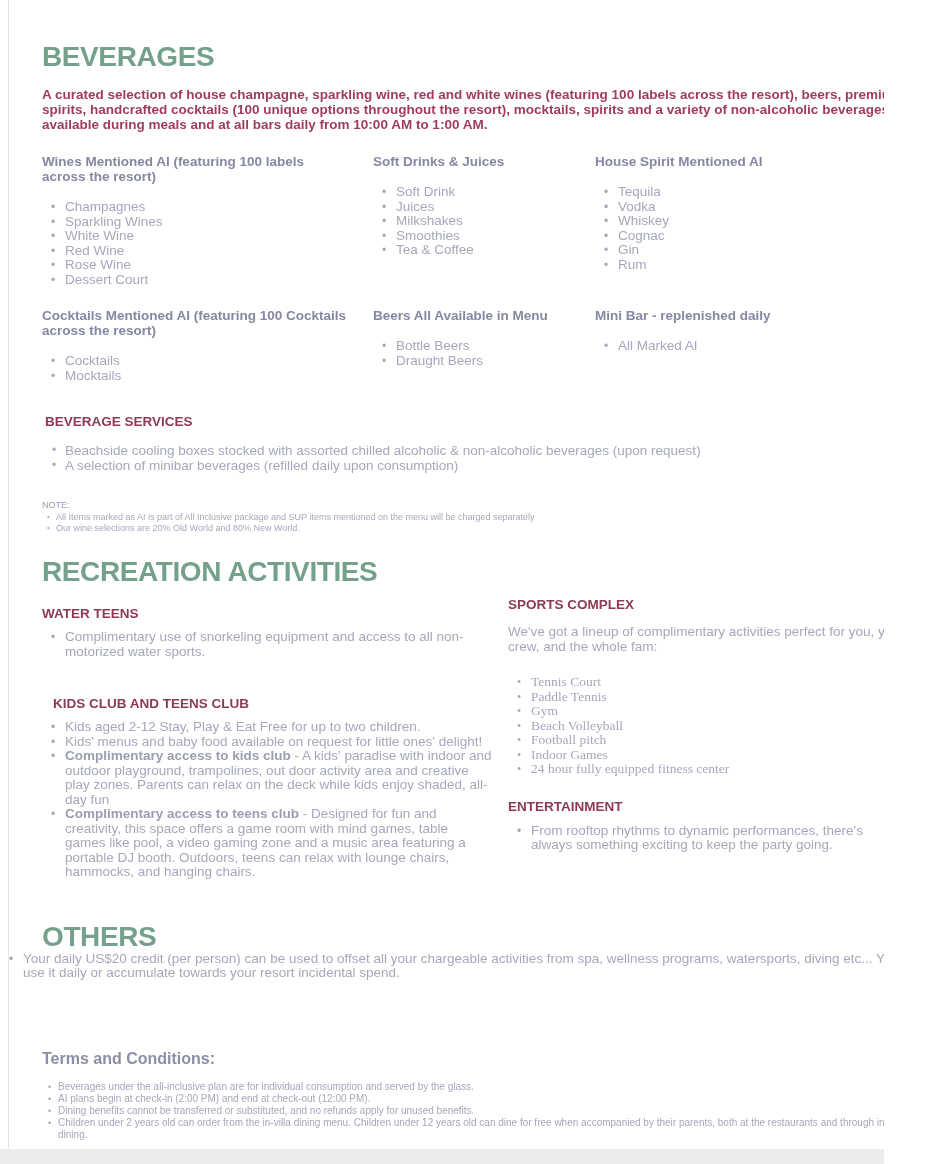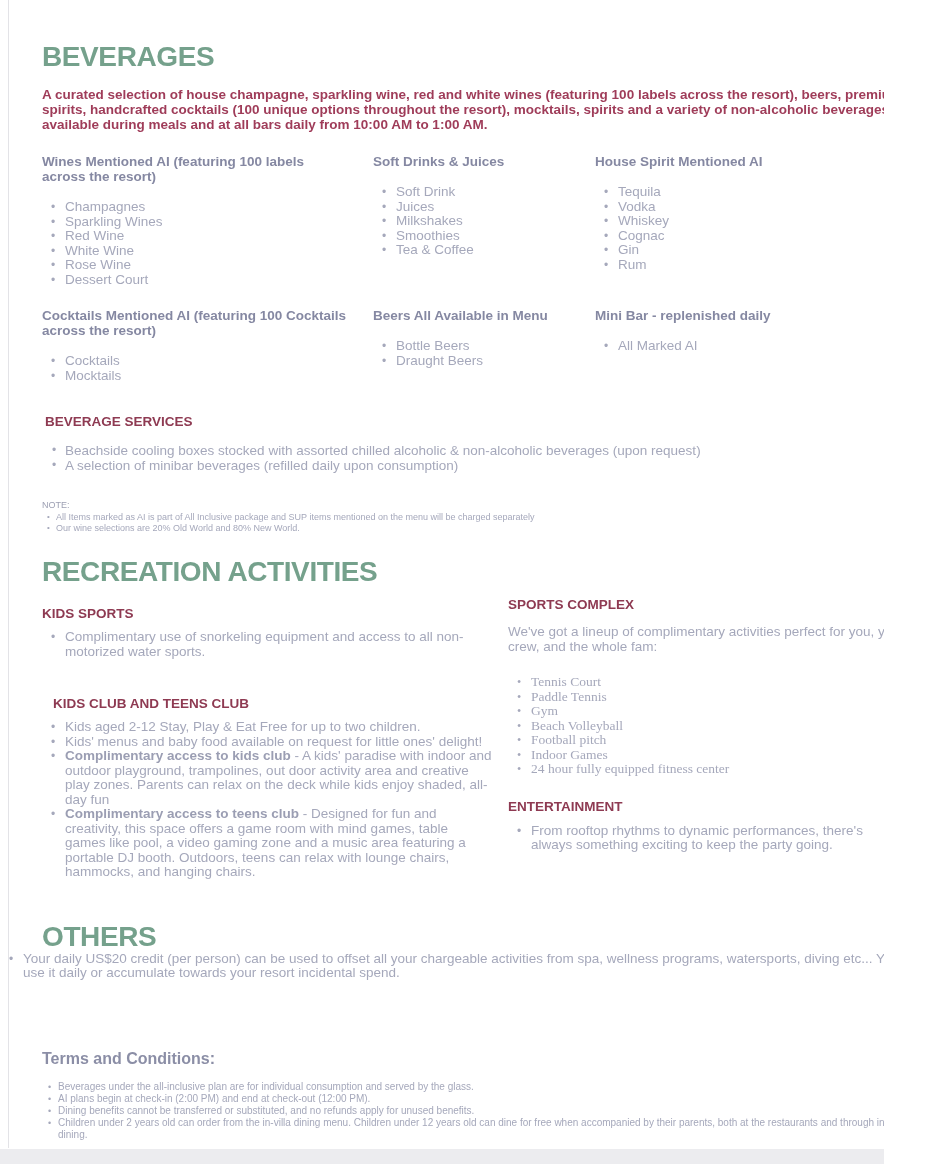--- a/index.html
+++ b/index.html
@@ -72,22 +72,22 @@
     <h1 class="green-title" id="beverages-title">BEVERAGES</h1>
 
     <p class="intro">A curated selection of house champagne, sparkling wine, red and white wines (featuring 100 labels across the resort), beers, premium spirits, handcrafted cocktails (100 unique options throughout the resort), mocktails, spirits and a variety of non-alcoholic beverages—available during meals and at all bars daily from 10:00 AM to 1:00 AM.</p>
 
     <div class="lists-grid">
       <div class="list-col">
         <h3>Wines Mentioned AI (featuring 100 labels across the resort)</h3>
         <ul class="bl">
           <li>Champagnes</li>
           <li>Sparkling Wines</li>
+          <li>White Wine</li>
           <li>Red Wine</li>
-          <li>White Wine</li>
           <li>Rose Wine</li>
           <li>Dessert Court</li>
         </ul>
       </div>
       <div class="list-col">
         <h3>Soft Drinks &amp; Juices</h3>
         <ul class="bl">
           <li>Soft Drink</li>
           <li>Juices</li>
           <li>Milkshakes</li>
@@ -144,21 +144,21 @@
       <ul class="bl">
         <li>All Items marked as AI is part of All Inclusive package and SUP items mentioned on the menu will be charged separately</li>
         <li>Our wine selections are 20% Old World and 80% New World.</li>
       </ul>
     </div>
 
     <h1 class="green-title" id="recreation-title">RECREATION ACTIVITIES</h1>
 
     <div class="rec-cols">
       <div class="rec-left">
-        <h3 class="subhead">KIDS SPORTS</h3>
+        <h3 class="subhead">WATER TEENS</h3>
         <ul class="bl">
           <li>Complimentary use of snorkeling equipment and access to all non-motorized water sports.</li>
         </ul>
 
         <h3 class="subhead" id="kids-club-heading">KIDS CLUB AND TEENS CLUB</h3>
         <ul class="bl">
           <li><strong></strong><span>Kids aged 2-12 Stay, Play &amp; Eat Free for up to two children.</span></li>
           <li><strong></strong><span>Kids' menus and baby food available on request for little ones' delight!</span></li>
           <li><strong>Complimentary access to kids club</strong><span> - A kids' paradise with indoor and outdoor playground, trampolines, out door activity area and creative play zones. Parents can relax on the deck while kids enjoy shaded, all-day fun</span></li>
           <li><strong>Complimentary access to teens club</strong><span> - Designed for fun and creativity, this space offers a game room with mind games, table games like pool, a video gaming zone and a music area featuring a portable DJ booth. Outdoors, teens can relax with lounge chairs, hammocks, and hanging chairs.</span></li>

